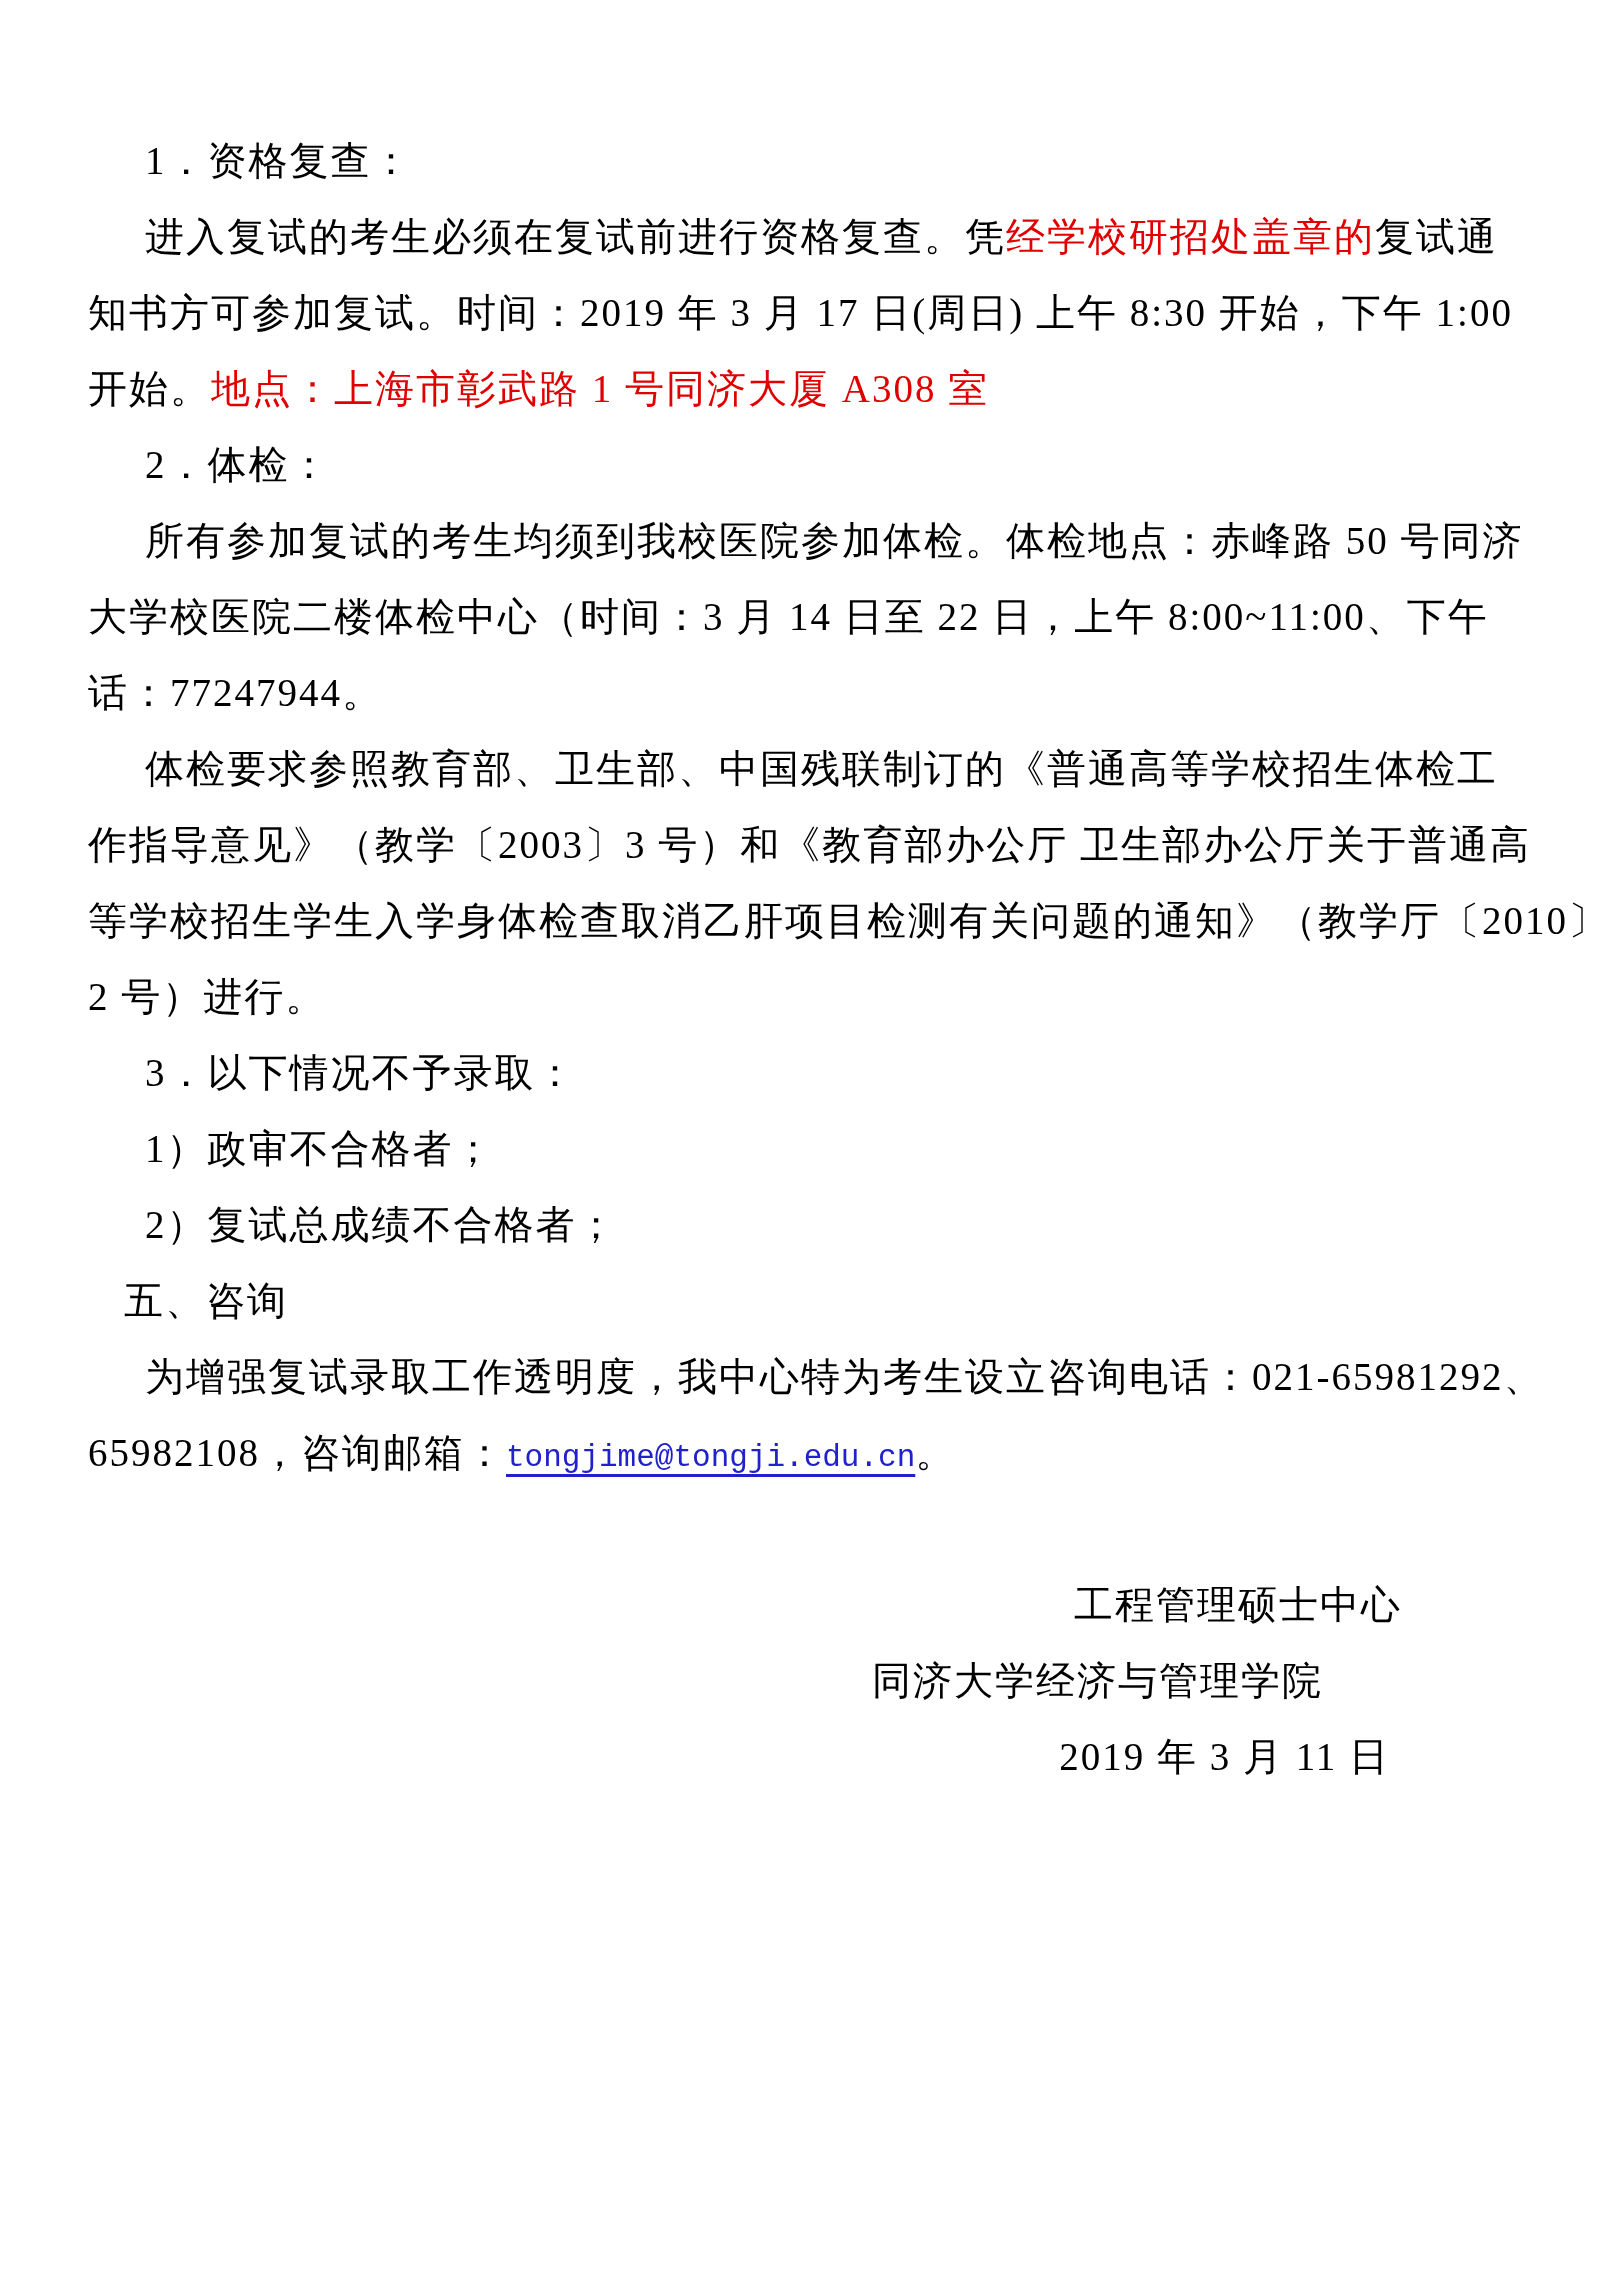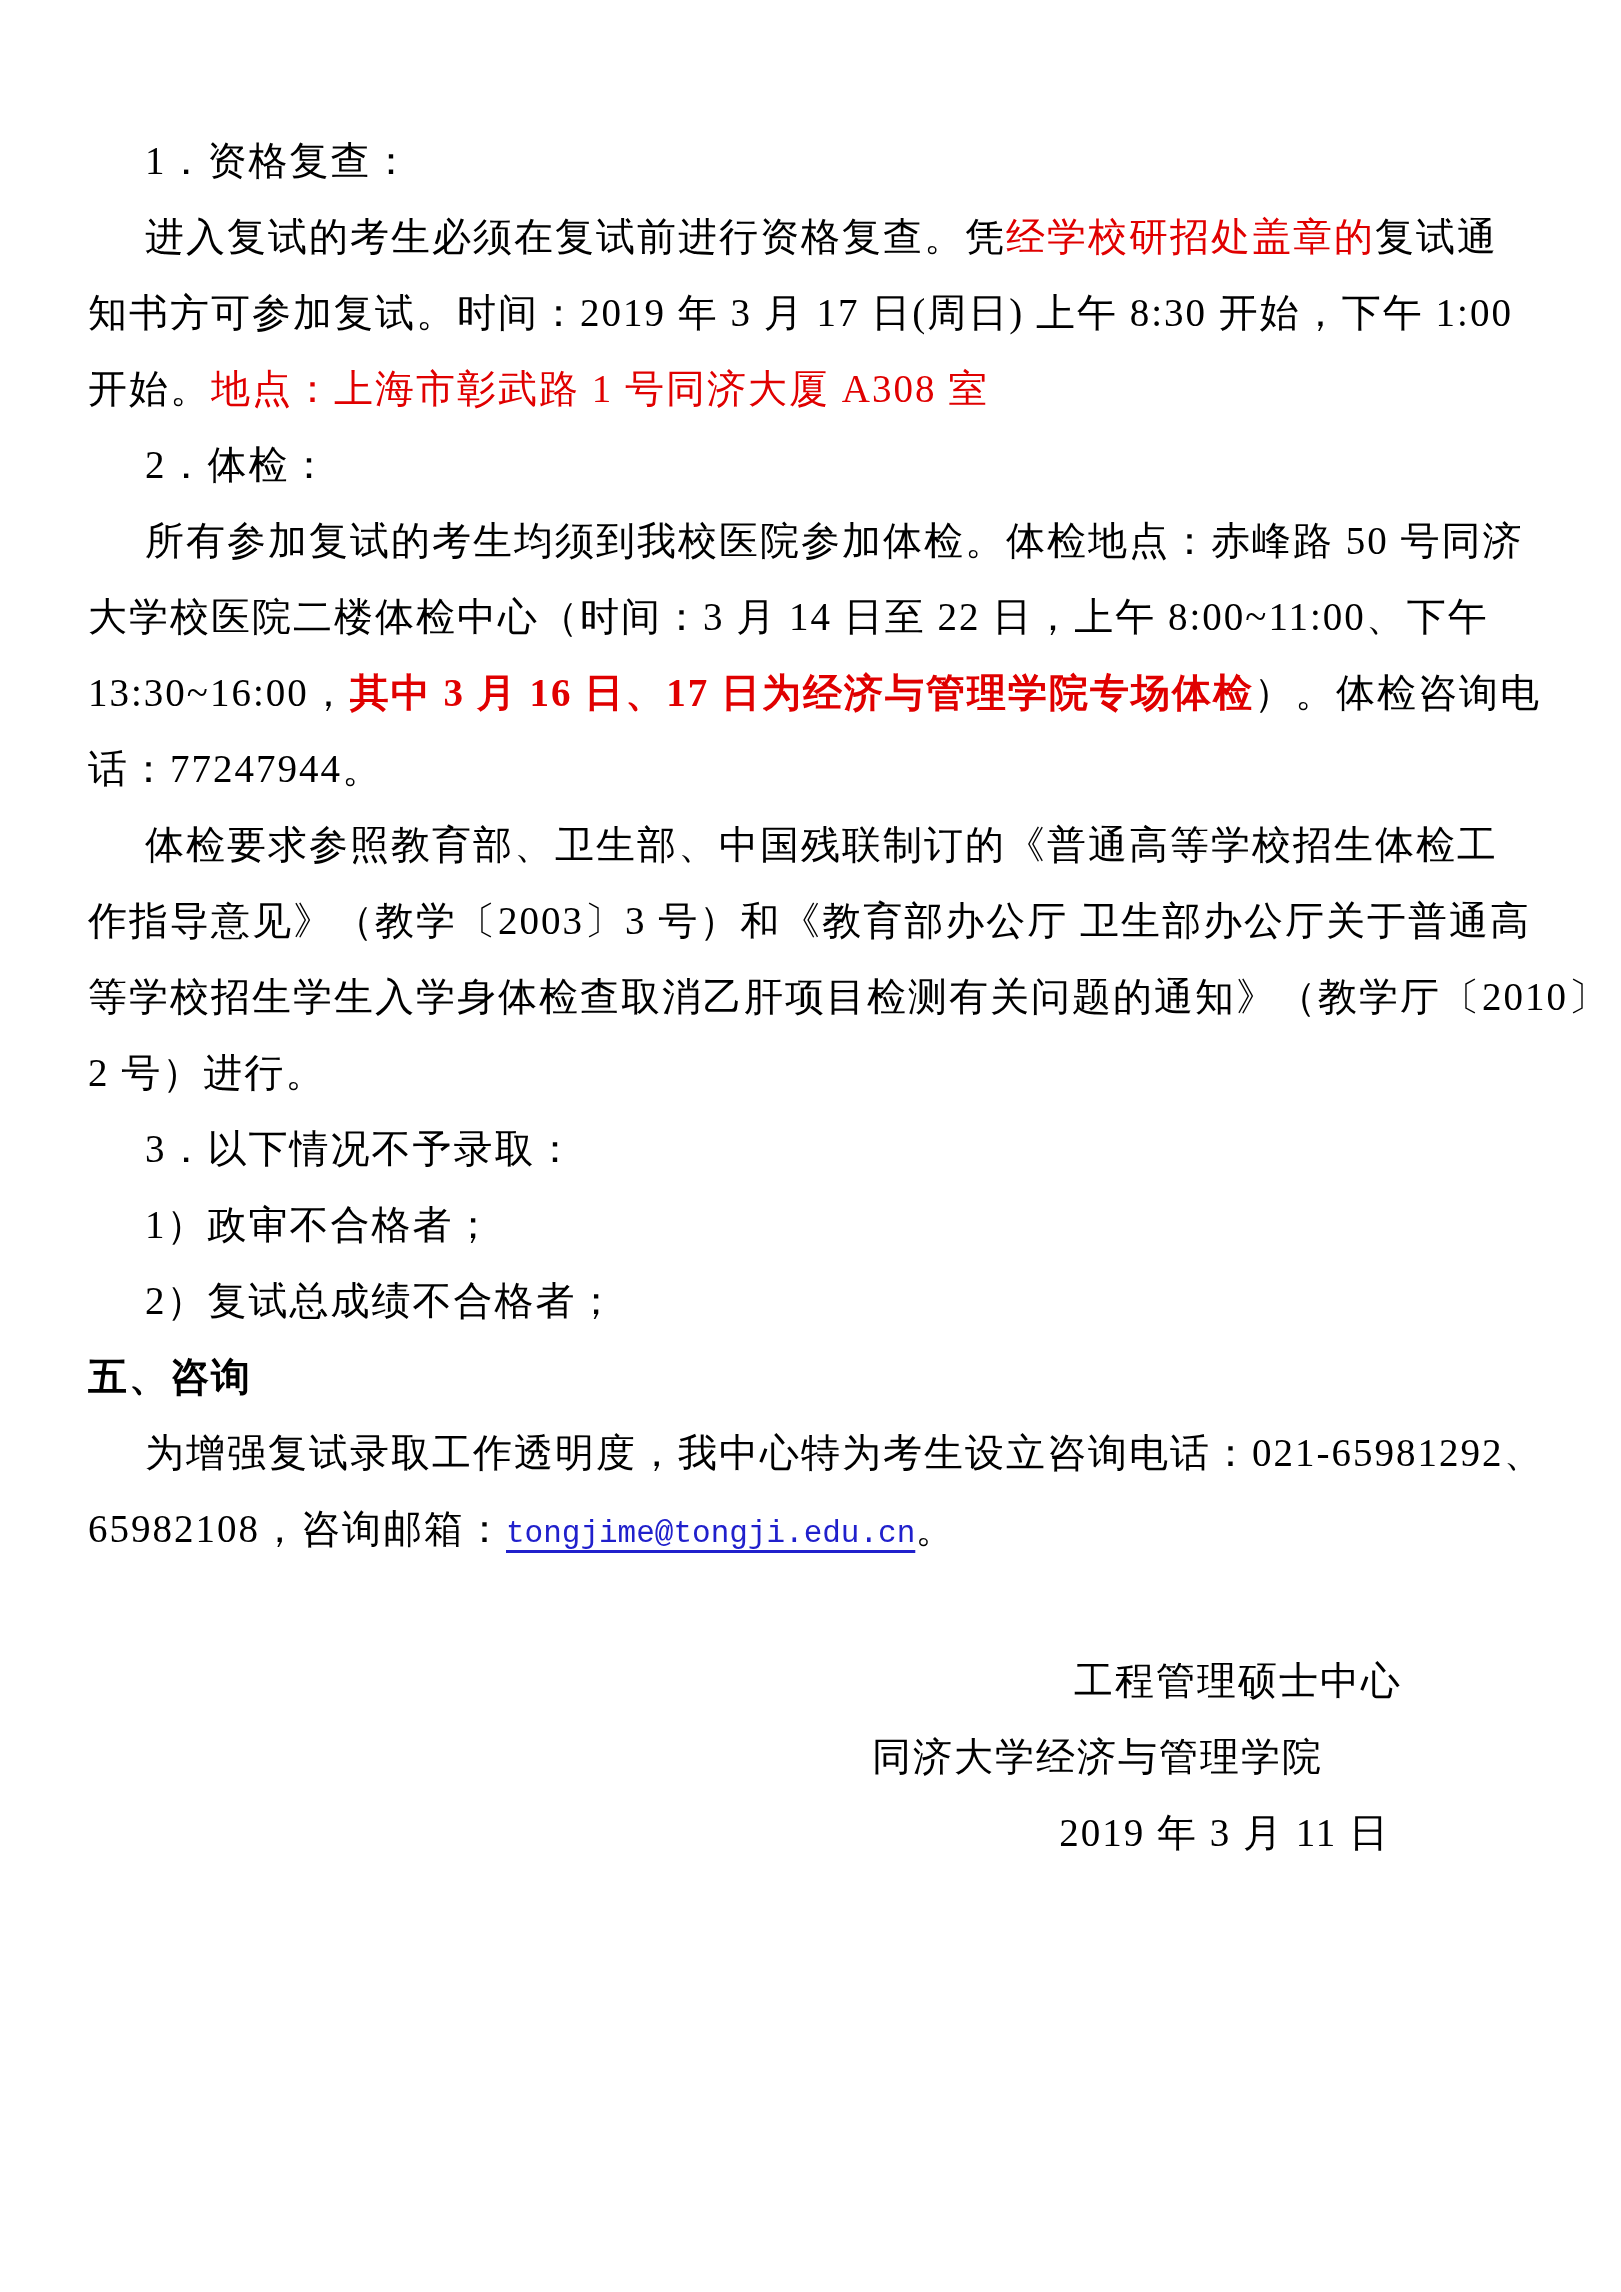--- a/index.html
+++ b/index.html
@@ -33,21 +33,22 @@
     padding-left: 57px;
   }
   .run.red {
     color: var(--red, #e00000);
   }
   .run.redbold {
     color: var(--red, #e00000);
     font-weight: bold;
   }
   .run.bold {
-    font-weight: bold;
+    font-weight: normal;
+    margin-left: 36px;
   }
   .run.link {
     color: var(--link, #2020cc);
     text-decoration: underline;
     text-decoration-thickness: 2.9px;
     text-underline-offset: 7.8px;
     font-family: Liberation Mono, monospace;
     font-size: 31px;
     letter-spacing: 0px;
     cursor: pointer;
@@ -68,21 +69,20 @@
 <div class="page">
   <div class="doc">
     <div>
         <div class="line indent"><span class="run">1．资格复查：</span></div>
         <div class="line indent"><span class="run">进入复试的考生必须在复试前进行资格复查。凭</span><span class="run red">经学校研招处盖章的</span><span class="run">复试通</span></div>
         <div class="line"><span class="run">知书方可参加复试。时间：2019 年 3 月 17 日(周日) 上午 8:30 开始，下午 1:00</span></div>
         <div class="line"><span class="run">开始。</span><span class="run red">地点：上海市彰武路 1 号同济大厦 A308 室</span></div>
         <div class="line indent"><span class="run">2．体检：</span></div>
         <div class="line indent"><span class="run">所有参加复试的考生均须到我校医院参加体检。体检地点：赤峰路 50 号同济</span></div>
         <div class="line"><span class="run">大学校医院二楼体检中心（时间：3 月 14 日至 22 日，上午 8:00~11:00、下午</span></div>
-        <div class="line"><span class="run">13:30~16:00，</span><span class="run redbold">其中 3 月 16 日、17 日为经济与管理学院专场体检</span><span class="run">）。体检咨询电</span></div>
         <div class="line"><span class="run">话：77247944。</span></div>
         <div class="line indent"><span class="run">体检要求参照教育部、卫生部、中国残联制订的《普通高等学校招生体检工</span></div>
         <div class="line"><span class="run">作指导意见》（教学〔2003〕3 号）和《教育部办公厅 卫生部办公厅关于普通高</span></div>
         <div class="line"><span class="run">等学校招生学生入学身体检查取消乙肝项目检测有关问题的通知》（教学厅〔2010〕</span></div>
         <div class="line"><span class="run">2 号）进行。</span></div>
         <div class="line indent"><span class="run">3．以下情况不予录取：</span></div>
         <div class="line indent"><span class="run">1）政审不合格者；</span></div>
         <div class="line indent"><span class="run">2）复试总成绩不合格者；</span></div>
         <div class="line"><span class="run bold">五、咨询</span></div>
         <div class="line indent"><span class="run">为增强复试录取工作透明度，我中心特为考生设立咨询电话：021-65981292、</span></div>

